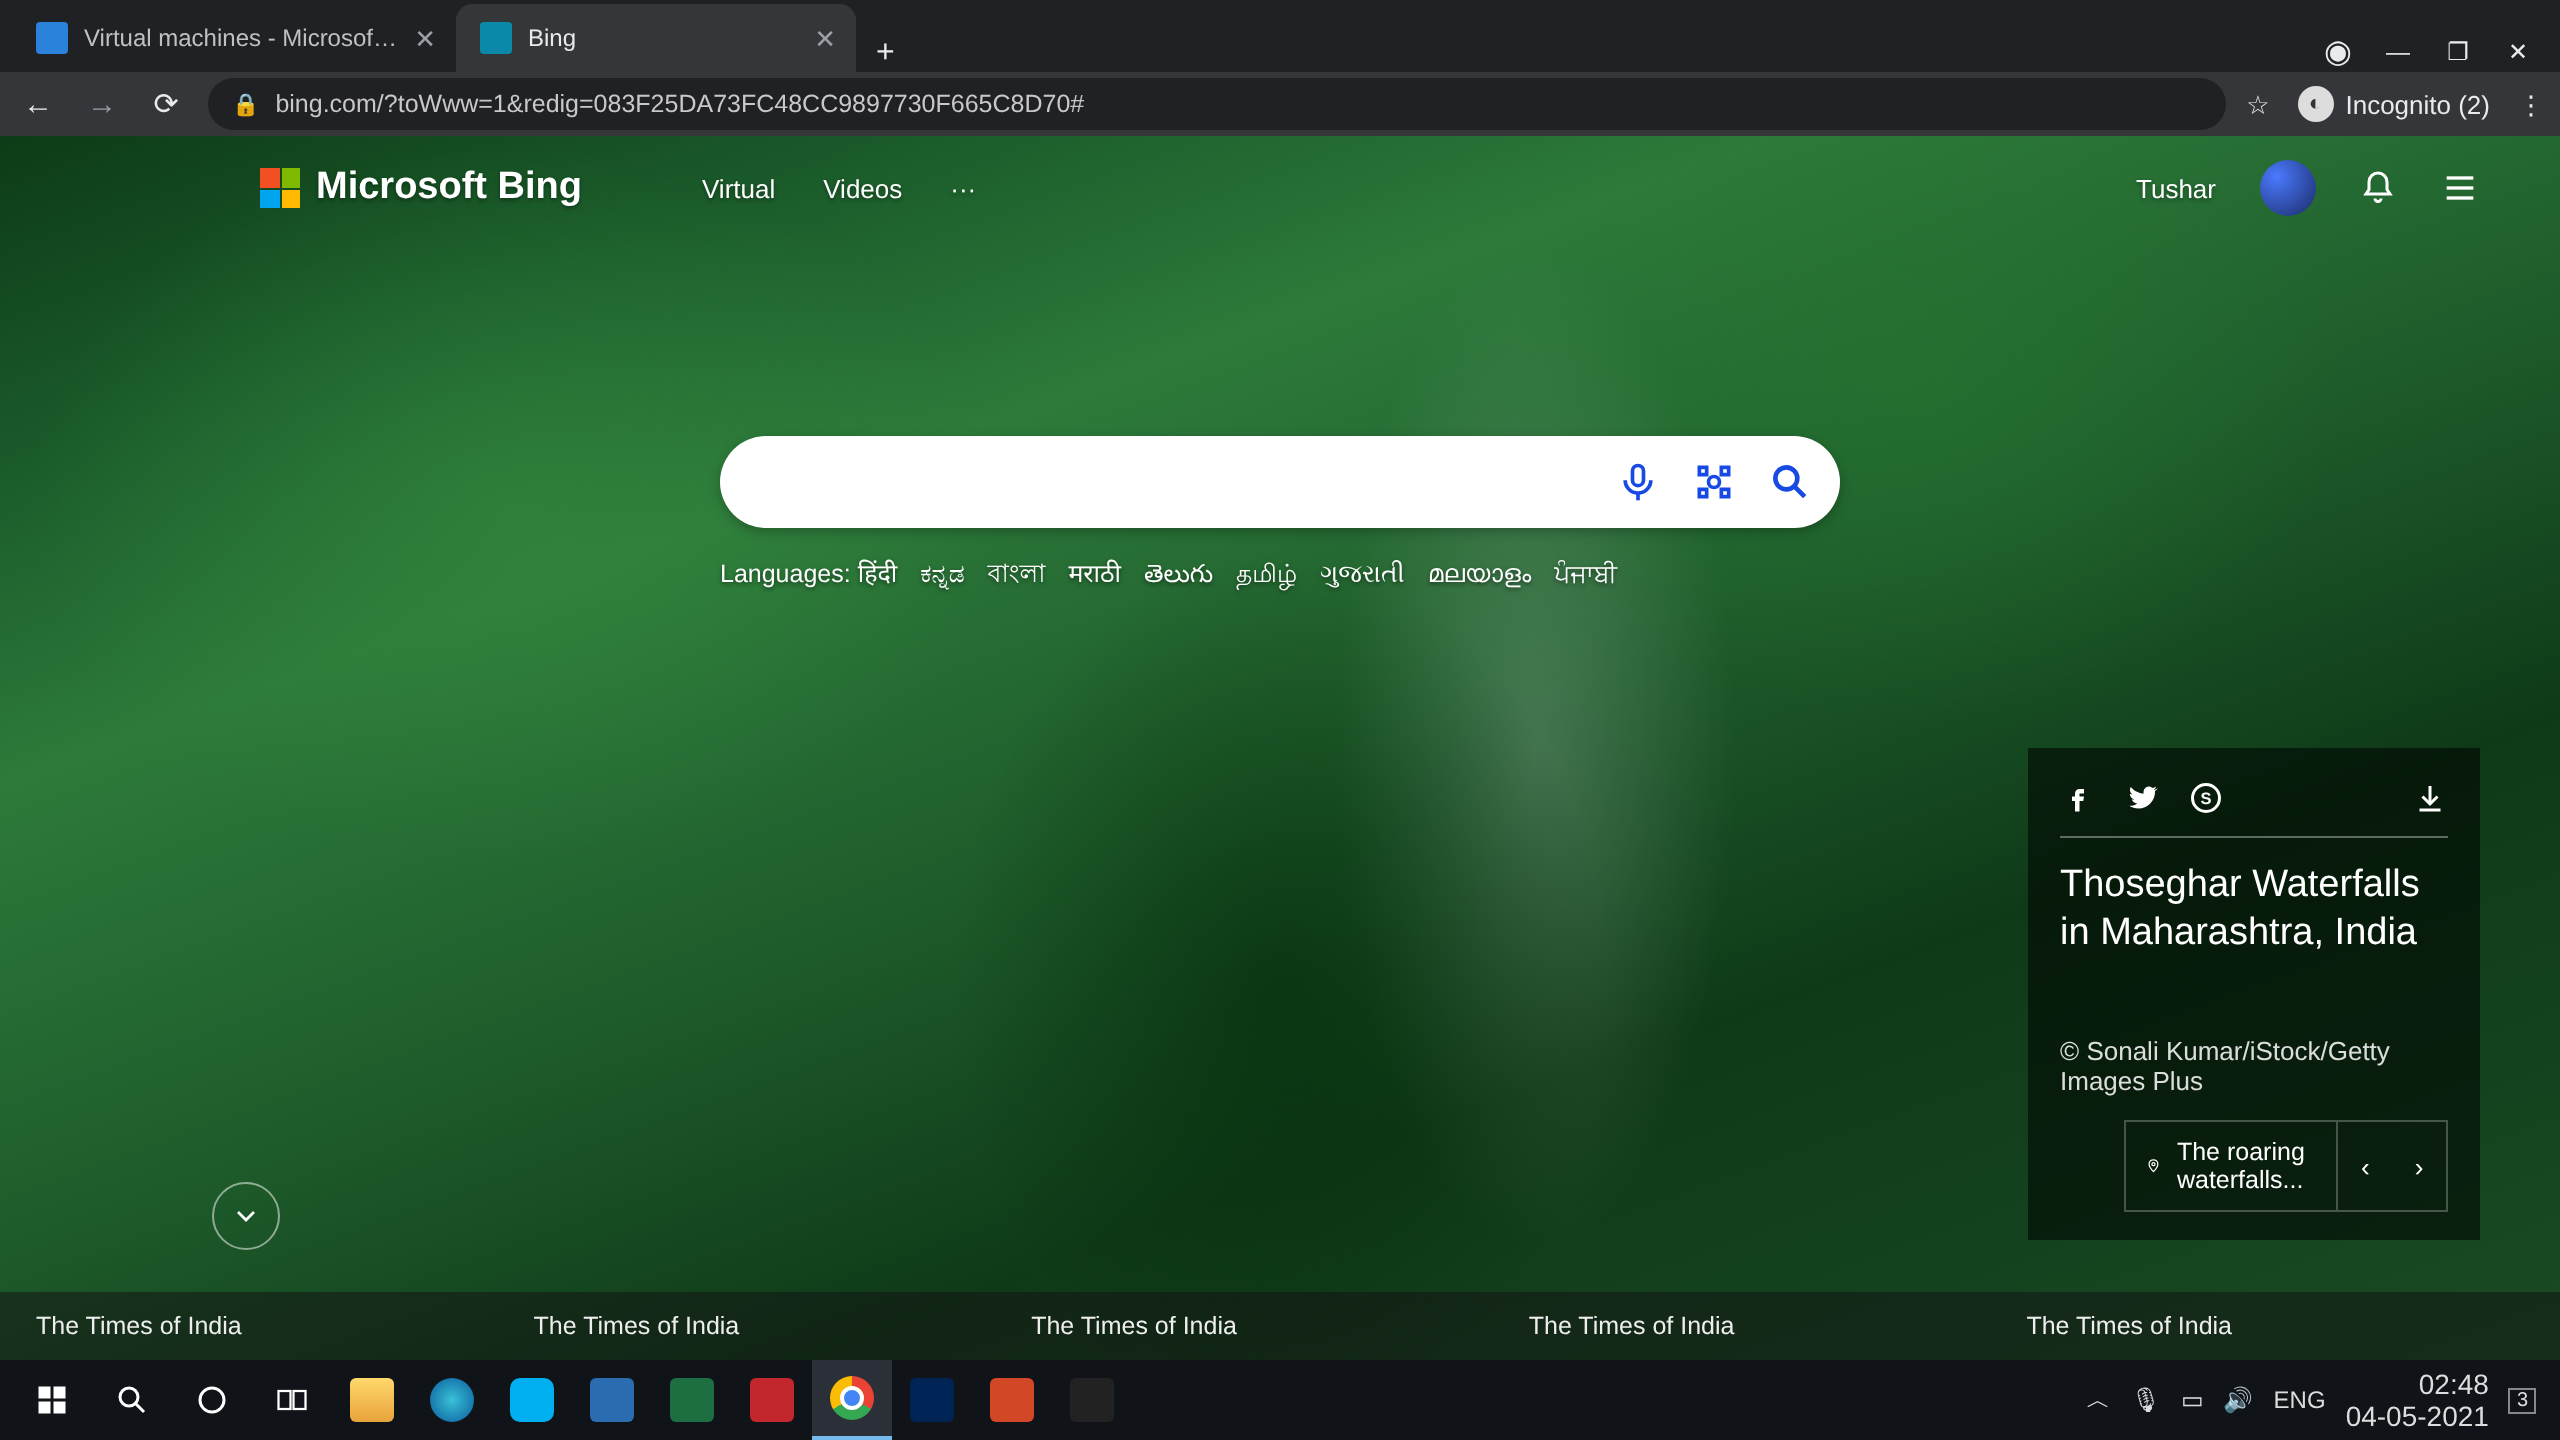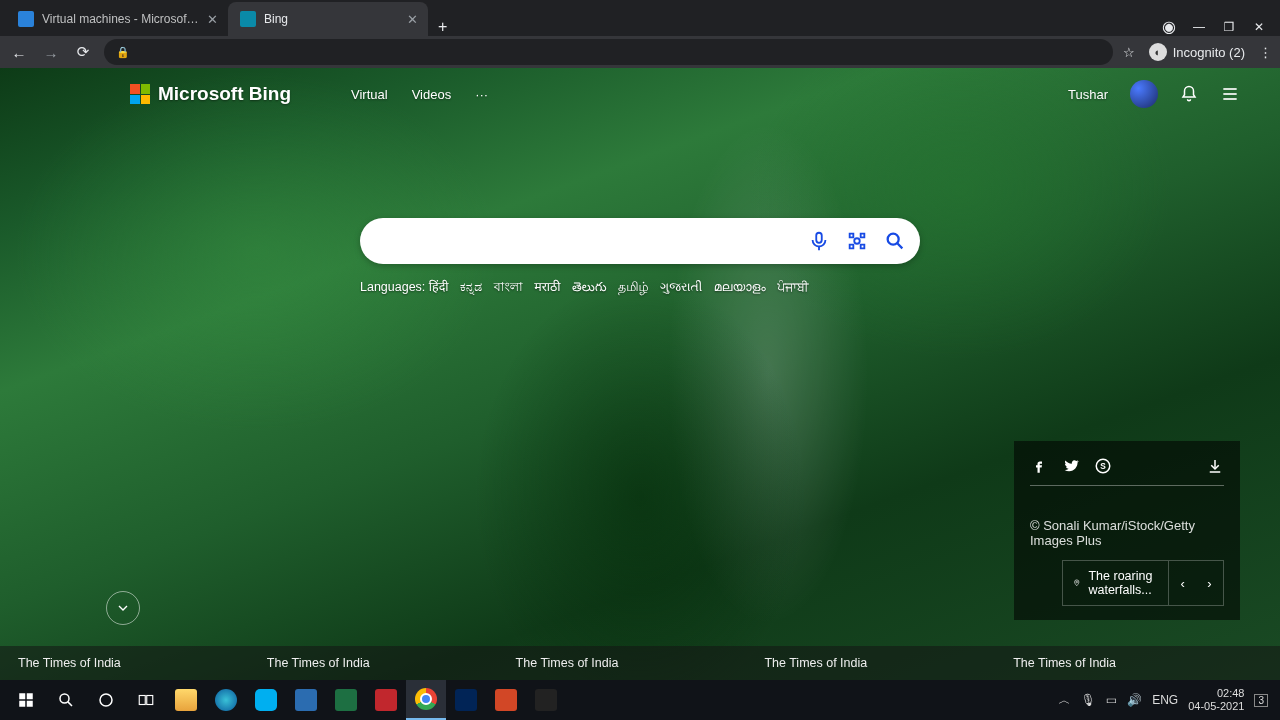--- a/index.html
+++ b/index.html
@@ -59,21 +59,21 @@
 .arrow:first-of-type{border-right:1px solid rgba(255,255,255,.25);}
 .chev-btn{position:absolute;left:106px;bottom:55px;width:34px;height:34px;border:1px solid rgba(255,255,255,.5);border-radius:50%;display:flex;align-items:center;justify-content:center;color:#fff;cursor:pointer;}
 .news-strip{position:absolute;bottom:0;left:0;right:0;height:34px;background:rgba(20,20,20,.55);display:flex;align-items:center;padding:0 18px;color:#eee;font-size:12.5px;}
 .news-strip .cell{flex:1;}
 .taskbar{height:40px;background:#101318;display:flex;align-items:center;padding:0 6px;color:#ddd;font-size:12px;}
 .tb-left{display:flex;align-items:center;gap:0;}
 .tb-item{width:40px;height:40px;display:flex;align-items:center;justify-content:center;cursor:pointer;}
 .tb-item.active{background:#2a2f38;border-bottom:2px solid #76b9ed;}
 .app-ic{width:22px;height:22px;border-radius:3px;}
 .tb-right{margin-left:auto;display:flex;align-items:center;gap:10px;padding-right:6px;}
-.tb-time{text-align:right;line-height:1.15;font-size:11px;}
+.tb-time{text-align:right;line-height:1.15;font-size:14px;}
 svg{display:block;}
 </style>
 </head>
 <body>
 
 <div class="chrome-top">
   <div class="tabs">
     <div class="tab">
       <span class="favicon" style="background:#2a82da"></span>
       <span class="title">Virtual machines - Microsoft Azu</span>
@@ -93,20 +93,21 @@
     <span class="wc">✕</span>
   </div>
 </div>
 
 <div class="addr-bar">
   <span class="nav-btn enabled">←</span>
   <span class="nav-btn">→</span>
   <span class="nav-btn enabled">⟳</span>
   <div class="url-field">
     <span class="lock">🔒</span>
+    <span>bing.com/?toWww=1&amp;redig=083F25DA73FC48CC9897730F665C8D70#</span>
   </div>
   <div class="addr-right">
     <span>☆</span>
     <span class="incog">
       <span class="incog-ic">◐</span>
       <span>Incognito (2)</span>
     </span>
     <span>⋮</span>
   </div>
 </div>
@@ -212,20 +213,21 @@
           </svg>
         </span>
       <span class="dl">
           <svg viewBox="0 0 24 24" width="18" height="18" fill="none" stroke="#fff" stroke-width="2">
             <line x1="12" y1="4" x2="12" y2="16"></line>
             <polyline points="7 11 12 16 17 11"></polyline>
             <line x1="5" y1="20" x2="19" y2="20"></line>
           </svg>
         </span>
     </div>
+    <div class="info-title">Thoseghar Waterfalls in Maharashtra, India</div>
     <div class="info-credit">© Sonali Kumar/iStock/Getty Images Plus</div>
     <div class="info-nav">
       <div class="loc">
         <svg viewBox="0 0 24 24" width="14" height="14" fill="none" stroke="#fff" stroke-width="2">
             <path d="M12 21s-7-7.5-7-12a7 7 0 0 1 14 0c0 4.5-7 12-7 12z"></path>
             <circle cx="12" cy="9" r="2.5"></circle>
           </svg>
         <span>The roaring waterfalls...</span>
       </div>
       <div class="arrow">‹</div>

